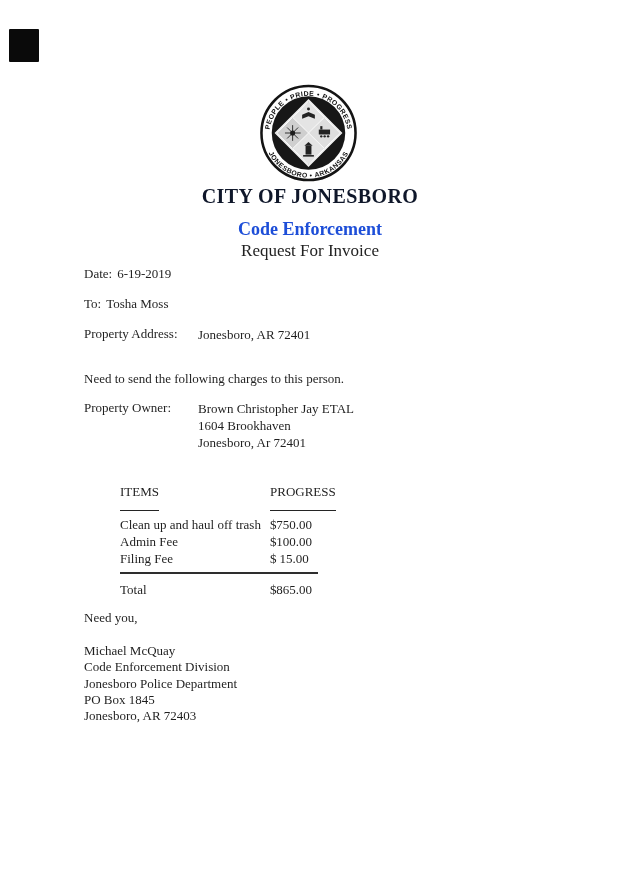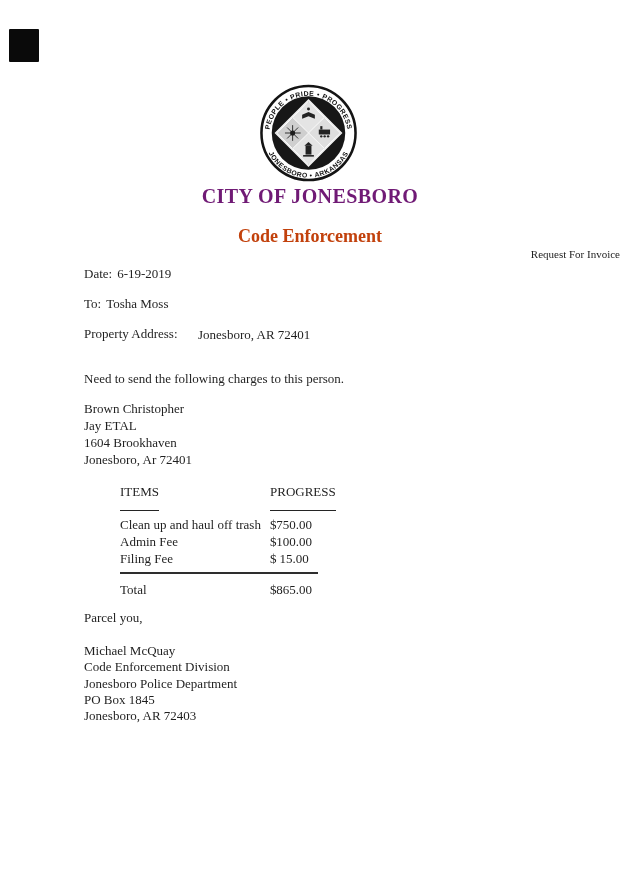--- a/index.html
+++ b/index.html
@@ -15,23 +15,23 @@
   
   .artifact{left:9px;top:29px;width:30px;height:33px;background:#0a0a0a;border-radius:1px;}
 
   
   .seal{left:258px;top:84px;width:101px;height:98px;}
   .seal svg{width:100%;height:100%;display:block;}
   .seal-text{font:700 7px "Liberation Sans", sans-serif;fill:#101010;letter-spacing:0.5px;}
 
   
   .header{left:0;top:186px;width:620px;text-align:center;line-height:1.08;}
-  .title{font-size:20px;font-weight:bold;letter-spacing:0.4px;color:#701a75;}
-  .subtitle{font-size:18px;font-weight:bold;margin-top:19px;color:#c2410c;}
-  .tagline{font-size:11px;margin-top:3px;color:#222;text-align:right;}
+  .title{font-size:20px;font-weight:bold;letter-spacing:0.4px;color:#0f172a;}
+  .subtitle{font-size:18px;font-weight:bold;margin-top:12px;color:#1d4ed8;}
+  .tagline{font-size:17px;margin-top:3px;color:#222;}
 
   
   .line{font-size:13px;}
   .lv{display:grid;grid-template-columns:114px auto;}
   .lv .val-lines div{line-height:17px;}
   .pos-date{left:84px;top:266px;}
   .pos-to{left:84px;top:296px;}
   .pos-addr{left:84px;top:326px;}
   .pos-note{left:84px;top:371px;}
   .pos-owner{left:84px;top:400px;}
@@ -123,20 +123,21 @@
 <div class="abs line lv pos-addr">
   <div>Property Address:</div>
   <div class="val-lines">
     <div>Jonesboro, AR 72401</div>
   </div>
 </div>
 
 <div class="abs line pos-note">Need to send the following charges to this person.</div>
 
 <div class="abs line lv pos-owner">
+  <div>Property Owner:</div>
   <div class="val-lines">
     <div>Brown Christopher Jay ETAL</div>
     <div>1604 Brookhaven</div>
     <div>Jonesboro, Ar 72401</div>
   </div>
 </div>
 
 <div class="abs charges">
   <div class="thead">
     <span class="underline">ITEMS</span>
@@ -160,21 +161,21 @@
     </div>
   </div>
   <div class="divider"></div>
   <div class="total-row">
     <span>Total</span>
     <span class="currency">$</span>
     <span class="amount">865.00</span>
   </div>
 </div>
 
-<div class="abs line pos-thanks">Parcel you,</div>
+<div class="abs line pos-thanks">Need you,</div>
 
 <div class="abs line signature">
   <div>Michael McQuay</div>
   <div>Code Enforcement Division</div>
   <div>Jonesboro Police Department</div>
   <div>PO Box 1845</div>
   <div>Jonesboro, AR 72403</div>
 </div>
 
 </body></html>

